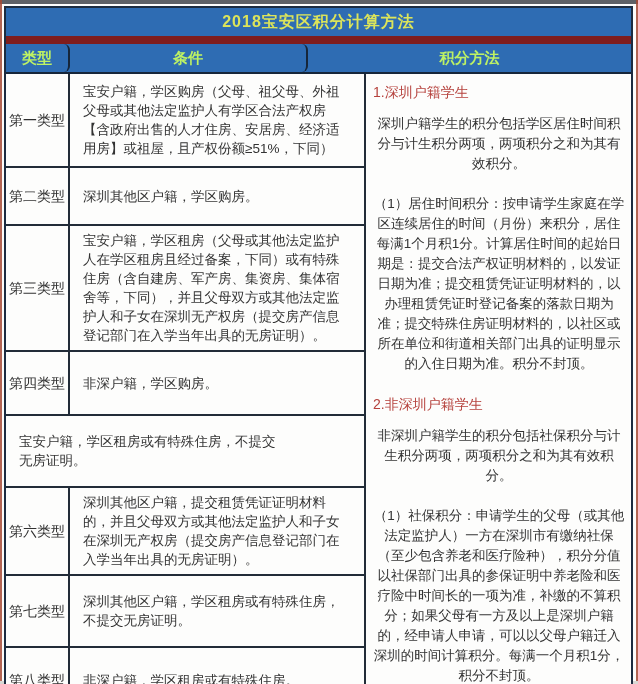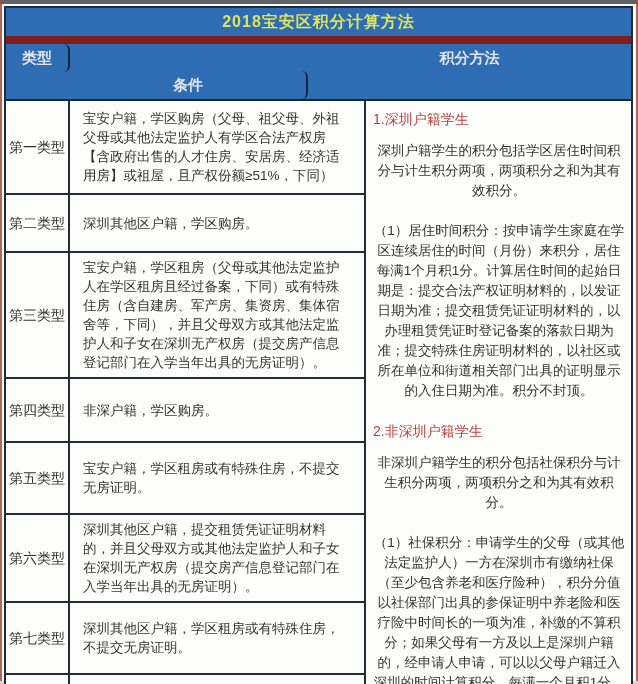--- a/index.html
+++ b/index.html
@@ -30,24 +30,24 @@
     border-bottom:8px solid #7f1d1d;
     display:flex;align-items:center;justify-content:center;
     color:#dce45a;
     font-size:16px;font-weight:bold;
     letter-spacing:1px;
   }
   .hdr-row{display:flex;background:#2e6cb3;border-bottom:2px solid #16263a;}
   .hcell{
     height:28px;box-sizing:border-box;
     display:flex;align-items:center;justify-content:center;
-    color:#e5e5e5;font-size:15px;font-weight:bold;border-radius:6px;
+    color:#bef264;font-size:15px;font-weight:bold;border-radius:6px;
   }
   .type-w{width:64px;border-right:2px solid #16263a;}
-  .cond-w{width:238px;border-right:2px solid #16263a;margin-top:27px;}
+  .cond-w{width:238px;border-right:2px solid #16263a;}
   .meth-w{flex:1;}
 
   .body-flex{display:flex;align-items:stretch;}
   .left-part{width:358px;display:flex;flex-direction:column;}
   .trow{display:flex;border-bottom:2px solid #222c38;}
   .trow:last-child{border-bottom:none;}
   .tcell{box-sizing:border-box;font-size:13.5px;line-height:19px;}
   .tc-type{
     width:64px;border-right:2px solid #222c38;
     display:flex;align-items:center;justify-content:center;
@@ -107,21 +107,20 @@
         </div>
         <div class="trow r3">
           <div class="tcell tc-type">第三类型</div>
           <div class="tcell tc-cond">宝安户籍，学区租房（父母或其他法定监护人在学区租房且经过备案，下同）或有特殊住房（含自建房、军产房、集资房、集体宿舍等，下同），并且父母双方或其他法定监护人和子女在深圳无产权房（提交房产信息登记部门在入学当年出具的无房证明）。</div>
         </div>
         <div class="trow r4">
           <div class="tcell tc-type">第四类型</div>
           <div class="tcell tc-cond">非深户籍，学区购房。</div>
         </div>
         <div class="trow r5">
-          <div class="tcell tc-type">第五类型</div>
           <div class="tcell tc-cond">宝安户籍，学区租房或有特殊住房，不提交无房证明。</div>
         </div>
         <div class="trow r6">
           <div class="tcell tc-type">第六类型</div>
           <div class="tcell tc-cond">深圳其他区户籍，提交租赁凭证证明材料的，并且父母双方或其他法定监护人和子女在深圳无产权房（提交房产信息登记部门在入学当年出具的无房证明）。</div>
         </div>
         <div class="trow r7">
           <div class="tcell tc-type">第七类型</div>
           <div class="tcell tc-cond">深圳其他区户籍，学区租房或有特殊住房，不提交无房证明。</div>
         </div>

